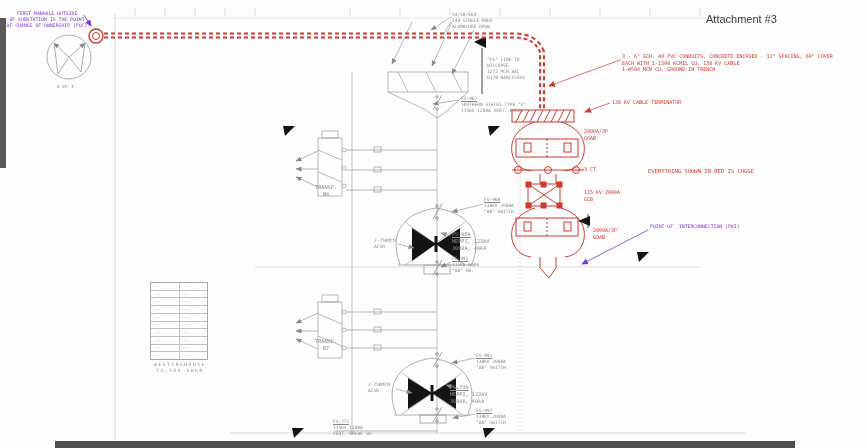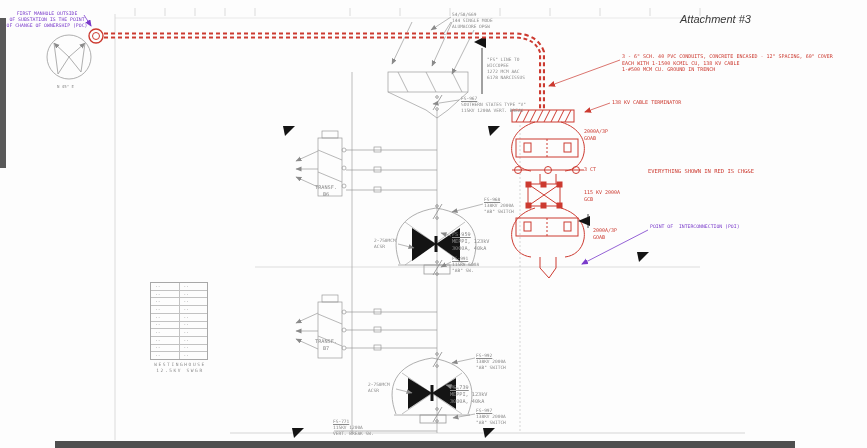--- a/index.html
+++ b/index.html
@@ -260,21 +260,21 @@
     <polygon points="590,216 590,226 578,221"></polygon>
     <line x1="588" y1="214" x2="588" y2="228" stroke="#141414" stroke-width="0.8"></line>
   </g>
 
   <g stroke="#7a3bcb" stroke-width="0.8" fill="none">
     <line x1="84" y1="15" x2="91" y2="26" marker-end="url(#ahp)"></line>
     <line x1="648" y1="230" x2="582" y2="264" marker-end="url(#ahp)"></line>
   </g>
 </svg>
 
-<div class="lbl attach" style="left:680px;top:12px;font-style:italic;">Attachment #3</div>
+<div class="lbl attach" style="left:706px;top:12px;">Attachment #3</div>
 
 <div class="lbl purple ctr" style="left:4px;top:11px;width:86px;">FIRST MANHOLE OUTSIDE
 OF SUBSTATION IS THE POINT
 OF CHANGE OF OWNERSHIP (POC)</div>
 
 <div class="lbl gray" style="left:452px;top:12px;">54/58/669
 144 SINGLE MODE
 ALUMACORE OPGW</div>
 <div class="lbl gray" style="left:487px;top:57px;">"FS" LINE TO
 WICCOPEE

